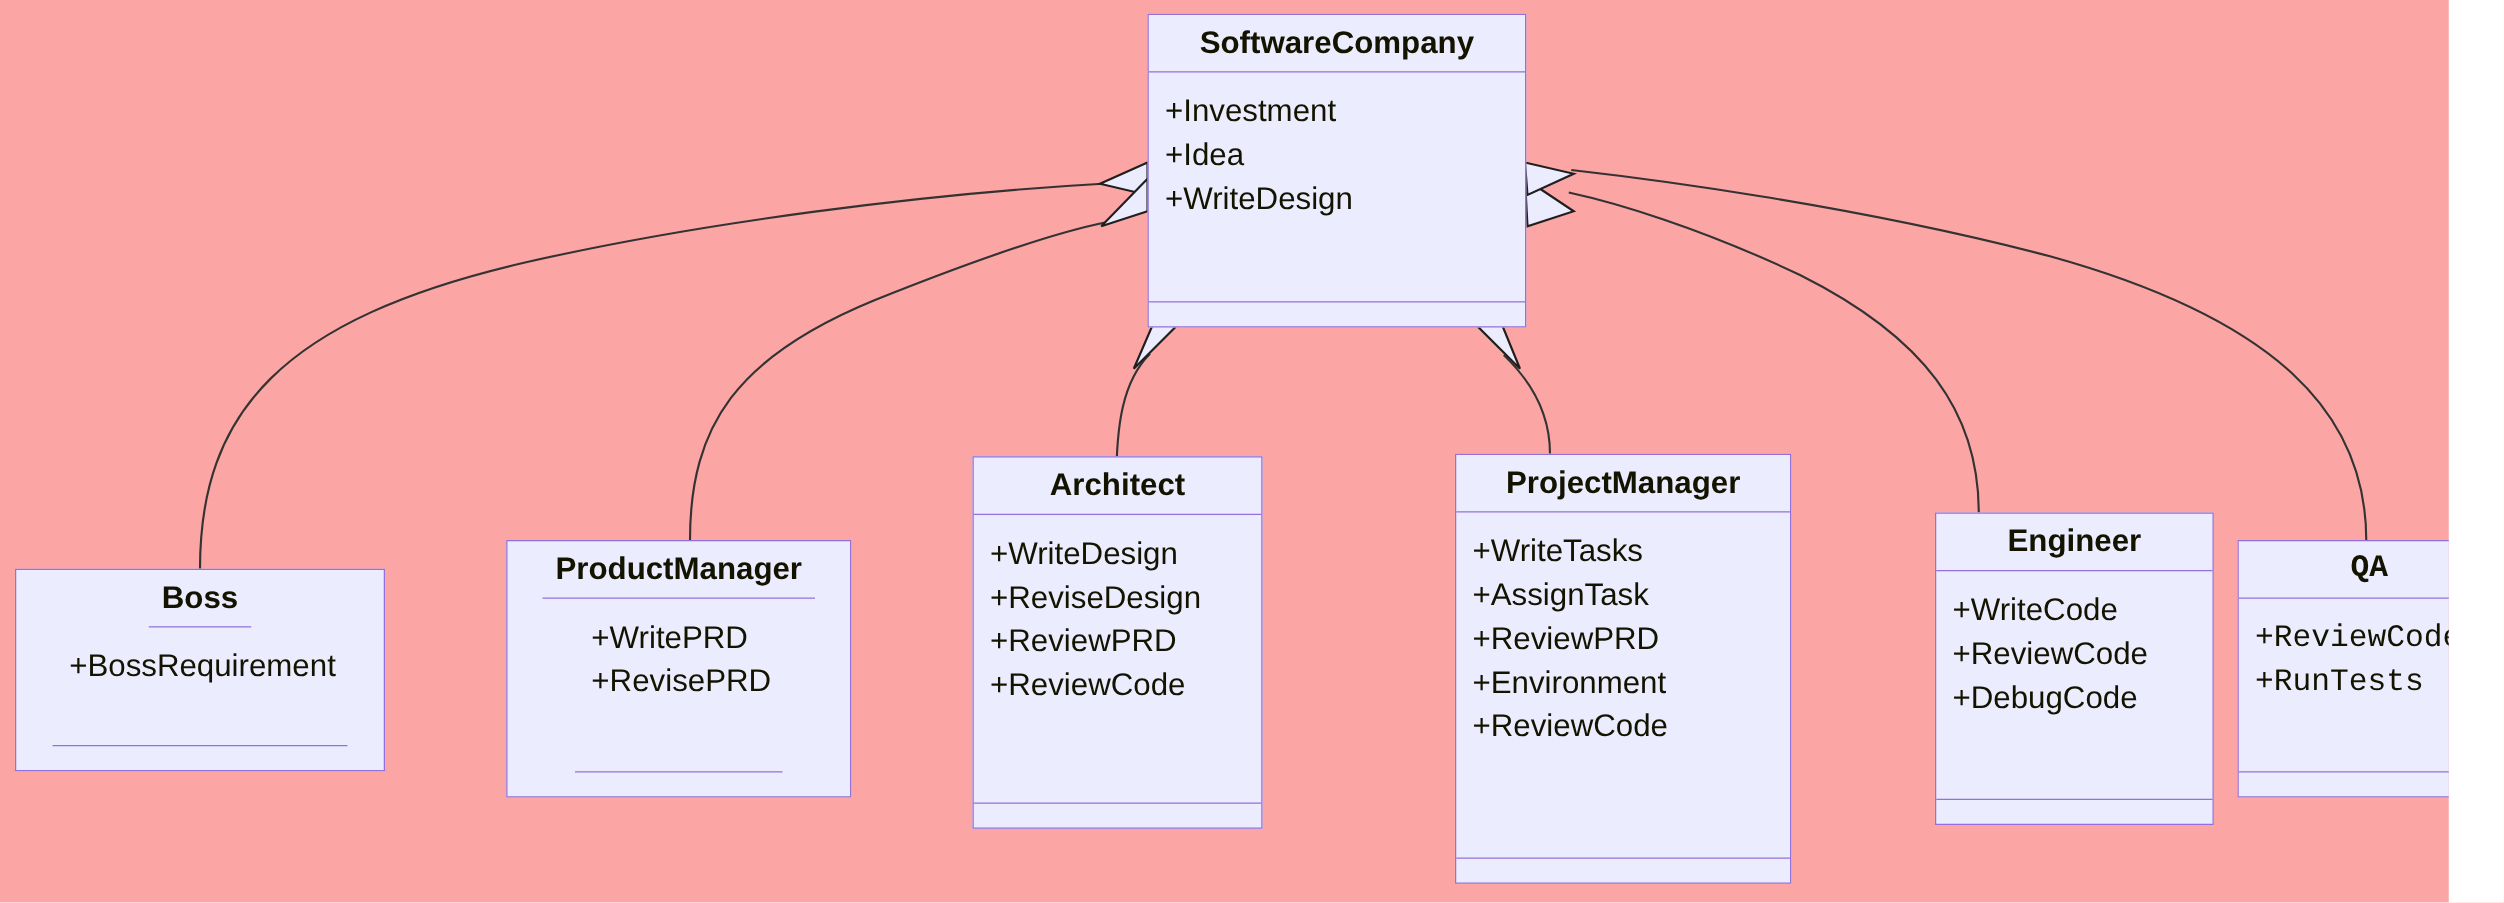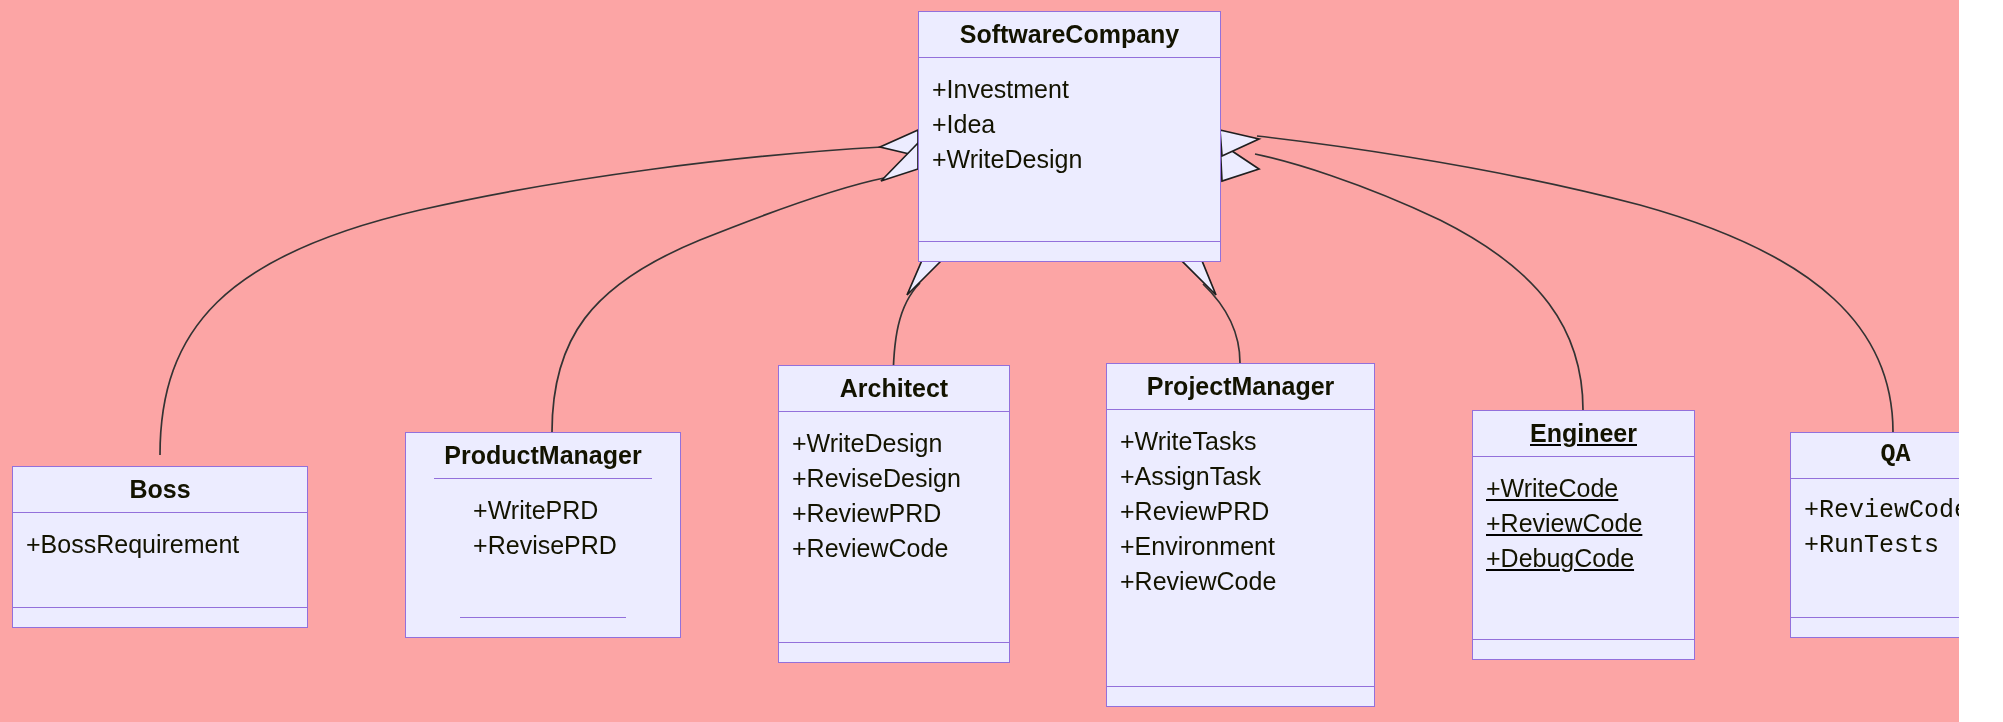--- a/index.html
+++ b/index.html
@@ -105,21 +105,21 @@
   <div class="uml-class" style="left:918px; top:11px; width:303px; height:251px;">
     <div class="class-title">SoftwareCompany</div>
     <div class="class-members">
       <div class="member-row">+Investment</div>
       <div class="member-row">+Idea</div>
       <div class="member-row">+WriteDesign</div>
     </div>
     <div class="class-methods"></div>
   </div>
 
-  <div class="uml-class" style="left:12px; top:466px; width:296px; height:162px;">
+  <div class="uml-class" style="left:12px; top:455px; width:296px; height:162px;align-items:center;">
     <div class="class-title">Boss</div>
     <div class="class-members">
       <div class="member-row">+BossRequirement</div>
     </div>
     <div class="class-methods"></div>
   </div>
 
   <div class="uml-class" style="left:405px; top:432px; width:276px; height:206px;align-items:center;">
     <div class="class-title">ProductManager</div>
     <div class="class-members">
@@ -133,33 +133,33 @@
     <div class="class-title">Architect</div>
     <div class="class-members">
       <div class="member-row">+WriteDesign</div>
       <div class="member-row">+ReviseDesign</div>
       <div class="member-row">+ReviewPRD</div>
       <div class="member-row">+ReviewCode</div>
     </div>
     <div class="class-methods"></div>
   </div>
 
-  <div class="uml-class" style="left:1106px; top:363px; width:269px; height:344px;">
+  <div class="uml-class" style="left:1164px; top:363px; width:269px; height:344px;">
     <div class="class-title">ProjectManager</div>
     <div class="class-members">
       <div class="member-row">+WriteTasks</div>
       <div class="member-row">+AssignTask</div>
       <div class="member-row">+ReviewPRD</div>
       <div class="member-row">+Environment</div>
       <div class="member-row">+ReviewCode</div>
     </div>
     <div class="class-methods"></div>
   </div>
 
-  <div class="uml-class" style="left:1472px; top:410px; width:223px; height:250px;text-decoration:underline;">
+  <div class="uml-class" style="left:1548px; top:410px; width:223px; height:250px;">
     <div class="class-title">Engineer</div>
     <div class="class-members">
       <div class="member-row">+WriteCode</div>
       <div class="member-row">+ReviewCode</div>
       <div class="member-row">+DebugCode</div>
     </div>
     <div class="class-methods"></div>
   </div>
 
   <div class="uml-class" style="left:1790px; top:432px; width:211px; height:206px;font-family:Liberation Mono, monospace;">

